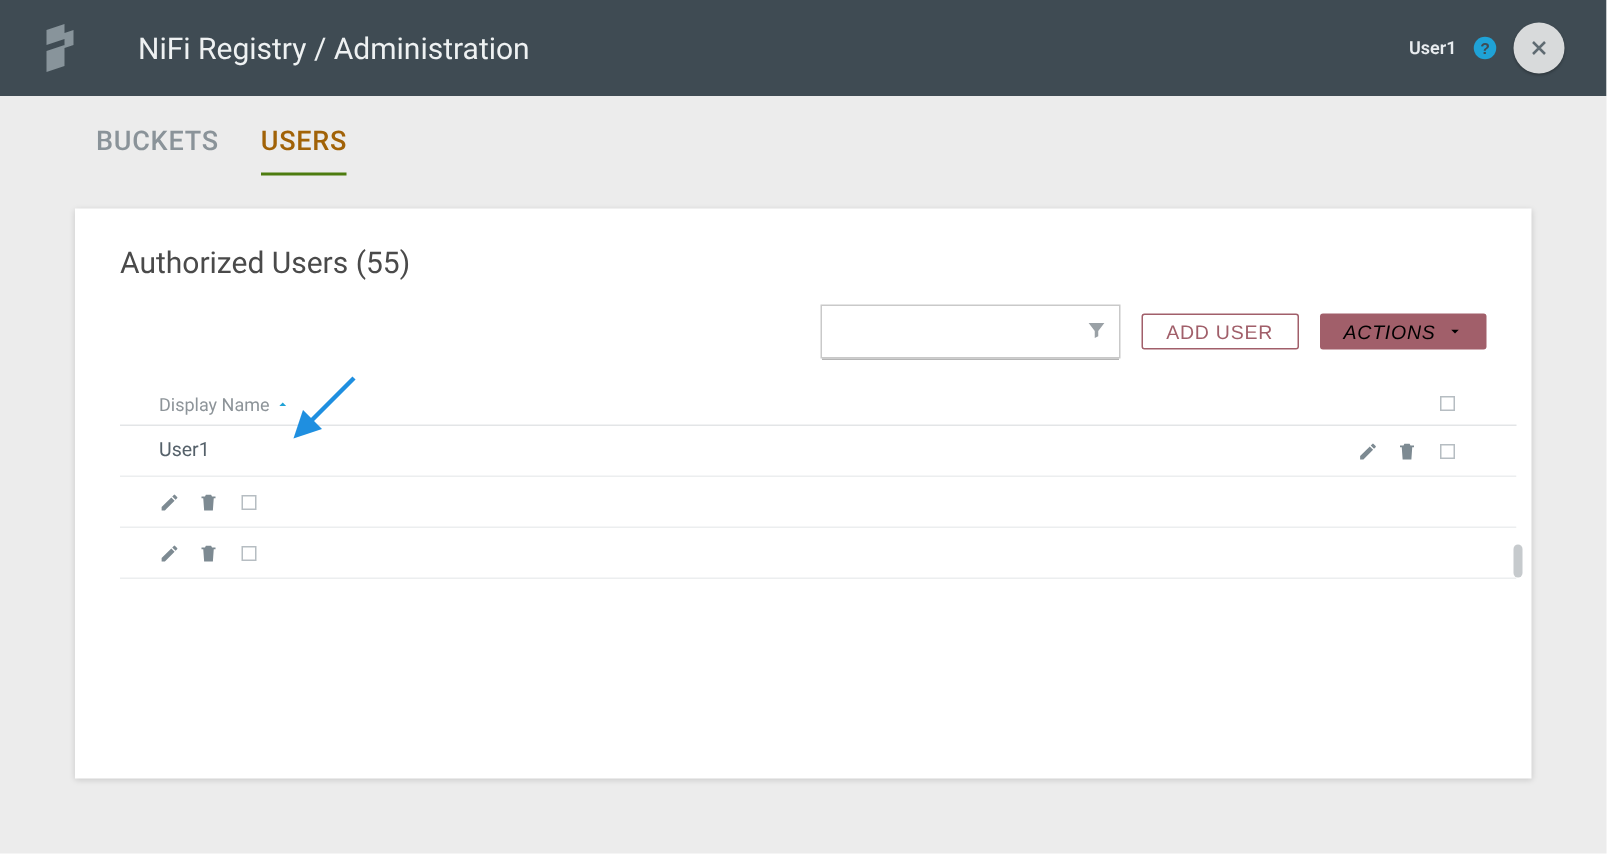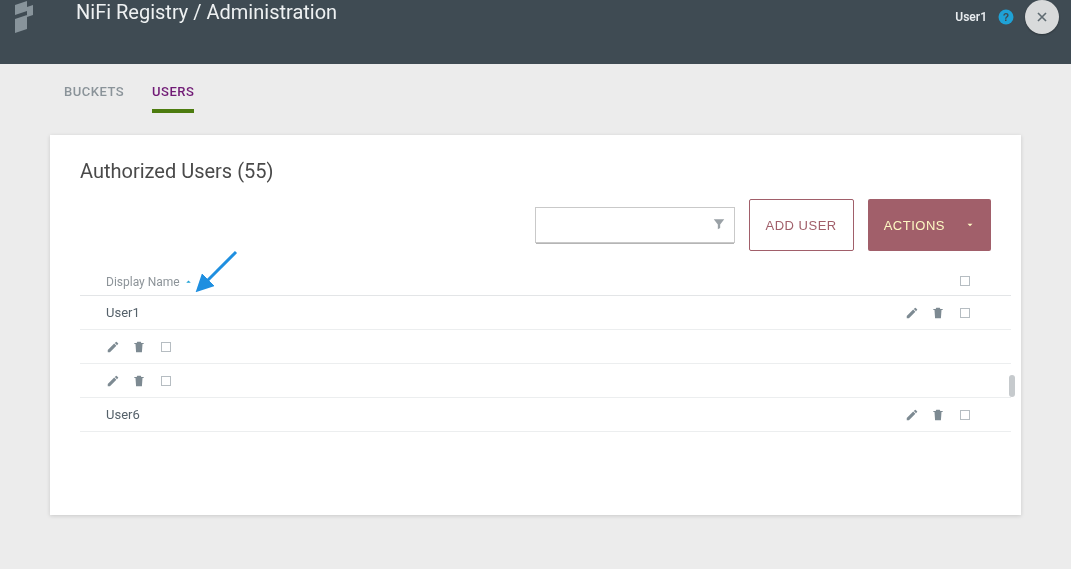--- a/index.html
+++ b/index.html
@@ -7,22 +7,22 @@
     font-family: -apple-system, BlinkMacSystemFont, "Segoe UI", Roboto, "Helvetica Neue", Arial, sans-serif;
     background: #ececec;
     width: 1071px;
     height: 569px;
     overflow: hidden;
   }
   .topbar {
     background: #3f4b53;
     height: 64px;
     display: flex;
-    align-items: flex-start;
-    padding: 0 12px;
+    align-items: center;
+    padding: 0 28px;
     color: #fff;
   }
   .logo {
     width: 28px; height: 34px;
     display: flex; align-items: center; justify-content: center;
     margin-right: 36px;
   }
   .page-title {
     font-size: 20px;
     font-weight: 400;
@@ -55,30 +55,30 @@
   }
   .close-btn svg { color: #5f6b72; }
 
   .tabs {
     padding: 14px 64px 0 64px;
     display: flex;
     gap: 28px;
     border-bottom: none;
   }
   .tab {
-    font-size: 13px;
+    font-size: 18px;
     letter-spacing: 0.5px;
     color: #8a9399;
     padding: 6px 0 10px 0;
     cursor: pointer;
     font-weight: 500;
   }
   .tab.active {
-    color: #701a75;
-    border-bottom: 4px solid #4d7c0f;
+    color: #a16207;
+    border-bottom: 2px solid #4d7c0f;
   }
 
   .card {
     background: #fff;
     margin: 22px 50px 0 50px;
     box-shadow: 0 1px 4px rgba(0,0,0,0.15);
     padding: 24px 0 30px 0;
     position: relative;
     height: 380px;
   }
@@ -117,40 +117,41 @@
   .filter-box input {
     border: none;
     outline: none;
     flex: 1;
     font-size: 13px;
   }
   .filter-box .funnel {
     color: #9aa1a6;
   }
   .btn {
-    height: 52px;
+    height: 24px;
     padding: 0 16px;
     font-size: 13px;
     letter-spacing: 0.5px;
     cursor: pointer;
     display: inline-flex;
     align-items: center;
     border-radius: 2px;
     font-weight:500;
   }
   .btn-outline {
     border: 1px solid #a15f6a;
     color: #a15f6a;
     background: #fff;
   }
   .btn-filled {
     border: none;
     background: #a15f6a;
-    color: #fef9c3;
-    gap: 20px;
+    color: #000000;
+    gap: 8px;
+    font-style: italic;
   }
 
   .table-wrap {
     margin: 8px 10px 0 30px;
     position: relative;
   }
   .thead {
     display: flex;
     padding: 6px 26px 6px 26px;
     font-size: 12px;
@@ -319,38 +320,20 @@
             <span>
               <svg width="14" height="14" viewBox="0 0 24 24" fill="currentColor">
                 <path d="M6 7h12l-1 14H7L6 7zm3-4h6l1 2h4v2H4V5h4l1-2z"></path>
               </svg>
             </span>
           </div>
           <div class="cell-check">
             <span class="chk"></span>
           </div>
         </div>
-        <div class="row">
-          <div class="cell-name">User6</div>
-          <div class="cell-actions">
-            <span>
-              <svg width="14" height="14" viewBox="0 0 24 24" fill="currentColor">
-                <path d="M3 17.25V21h3.75L17.81 9.94l-3.75-3.75L3 17.25zM20.71 7.04a1 1 0 0 0 0-1.41l-2.34-2.34a1 1 0 0 0-1.41 0l-1.83 1.83 3.75 3.75 1.83-1.83z"></path>
-              </svg>
-            </span>
-            <span>
-              <svg width="14" height="14" viewBox="0 0 24 24" fill="currentColor">
-                <path d="M6 7h12l-1 14H7L6 7zm3-4h6l1 2h4v2H4V5h4l1-2z"></path>
-              </svg>
-            </span>
-          </div>
-          <div class="cell-check">
-            <span class="chk"></span>
-          </div>
-        </div>
       </div>
     <div class="scrollbar-thumb"></div>
   </div>
 </div>
 
 <div class="arrow">
   <svg width="50" height="50" viewBox="0 0 50 50">
     <defs>
         <marker id="ah" markerWidth="6" markerHeight="6" refX="3" refY="3" orient="auto">
           <path d="M0 0 L6 3 L0 6 Z" fill="#1f8fe0"></path>

